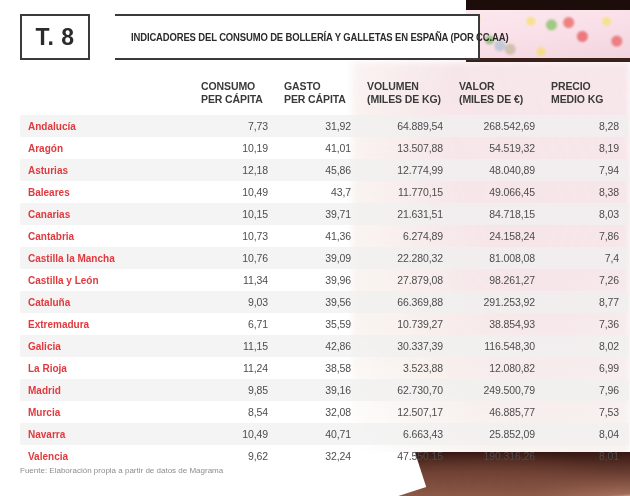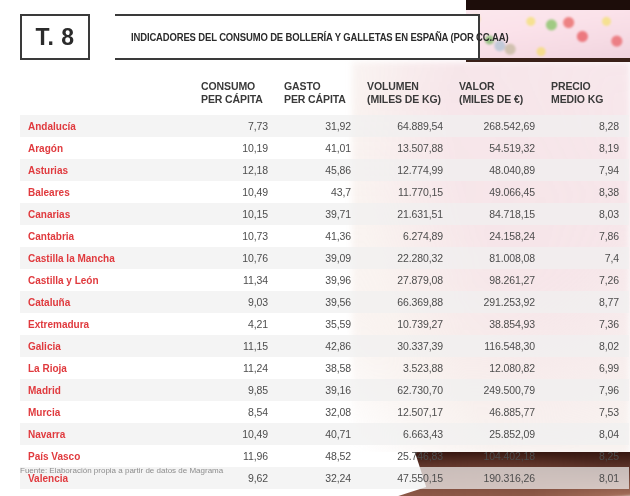--- a/index.html
+++ b/index.html
@@ -346,21 +346,21 @@
           <tr>
             <td class="region">Cataluña</td>
             <td>9,03</td>
             <td>39,56</td>
             <td>66.369,88</td>
             <td>291.253,92</td>
             <td>8,77</td>
           </tr>
           <tr>
             <td class="region">Extremadura</td>
-            <td>4,21</td>
+            <td>6,71</td>
             <td>35,59</td>
             <td>10.739,27</td>
             <td>38.854,93</td>
             <td>7,36</td>
           </tr>
           <tr>
             <td class="region">Galicia</td>
             <td>11,15</td>
             <td>42,86</td>
             <td>30.337,39</td>
@@ -393,28 +393,20 @@
           </tr>
           <tr>
             <td class="region">Navarra</td>
             <td>10,49</td>
             <td>40,71</td>
             <td>6.663,43</td>
             <td>25.852,09</td>
             <td>8,04</td>
           </tr>
           <tr>
-            <td class="region">País Vasco</td>
-            <td>11,96</td>
-            <td>48,52</td>
-            <td>25.746,83</td>
-            <td>104.402,18</td>
-            <td>8,25</td>
-          </tr>
-          <tr>
             <td class="region">Valencia</td>
             <td>9,62</td>
             <td>32,24</td>
             <td>47.550,15</td>
             <td>190.316,26</td>
             <td>8,01</td>
           </tr>
         </tbody>
     </table>
   </div>

